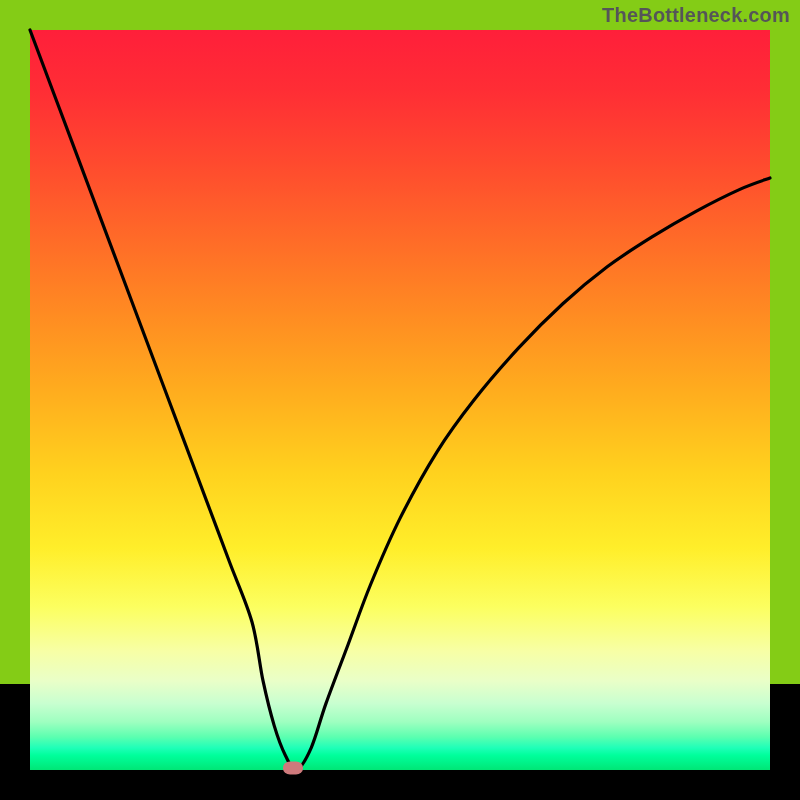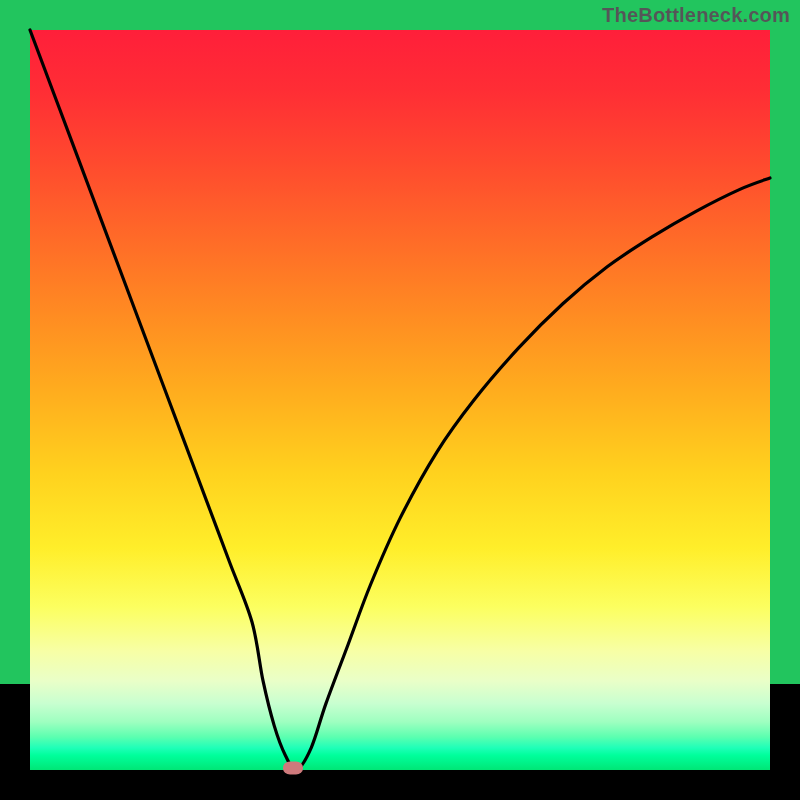--- a/index.html
+++ b/index.html
@@ -9,21 +9,21 @@
     height: 800px;
     background: #000;
     overflow: hidden;
   }
   .frame {
     position: absolute;
     left: 0;
     top: 0;
     width: 800px;
     height: 684px;
-    background: #22c55e;
+    background: #84cc16;
   }
   .plot-area {
     position: absolute;
     left: 30px;
     top: 30px;
     width: 740px;
     height: 740px;
     background: linear-gradient(to bottom,
       #ff1f3a 0%,
       #ff2d35 8%,

